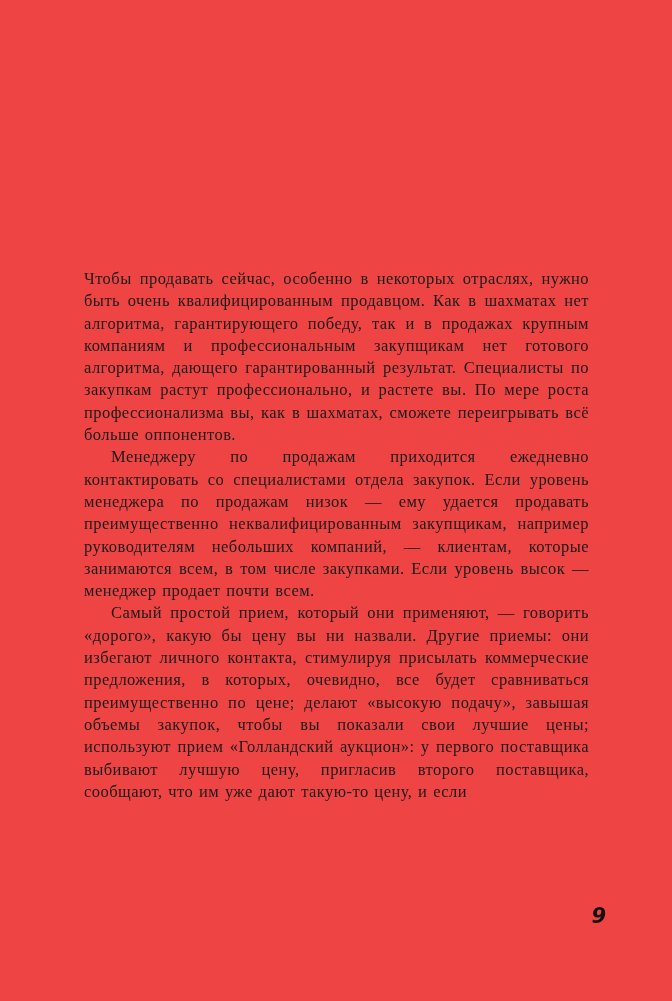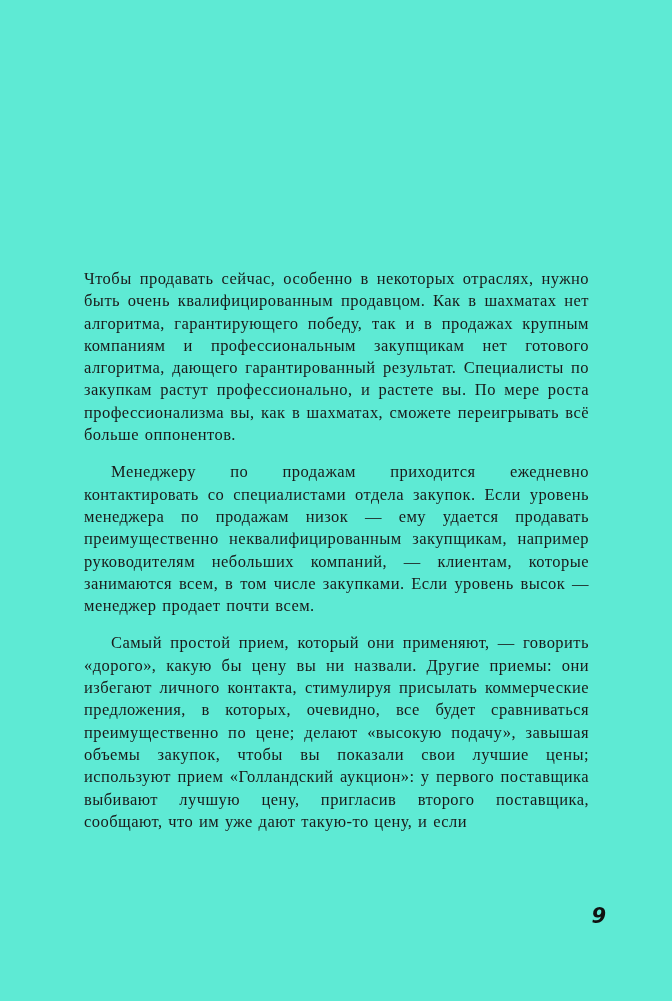--- a/index.html
+++ b/index.html
@@ -5,21 +5,21 @@
   * { box-sizing: border-box; }
   html, body {
     margin: 0;
     padding: 0;
     background: #ffffff;
   }
   .page {
     position: relative;
     width: 672px;
     height: 1001px;
-    background: #5eead4;
+    background: #ef4444;
     overflow: hidden;
     font-family: "Liberation Serif", "DejaVu Serif", serif;
   }
   .text-block {
     position: absolute;
     left: 84px;
     top: 268px;
     width: 505px;
     color: #1a1a1a;
     font-size: 16.5px;
@@ -30,21 +30,20 @@
     hyphens: auto;
     -webkit-hyphens: auto;
   }
   .text-block p {
     margin: 0;
     padding: 0;
     text-indent: 0;
   }
   .text-block p.indent {
     text-indent: 27px;
-    margin-top: 15px;
   }
   .page-number {
     position: absolute;
     top: 903px;
     right: 66px;
     color: #111111;
     font-family: "DejaVu Sans", sans-serif;
     font-style: italic;
     font-weight: bold;
     font-size: 21px;

